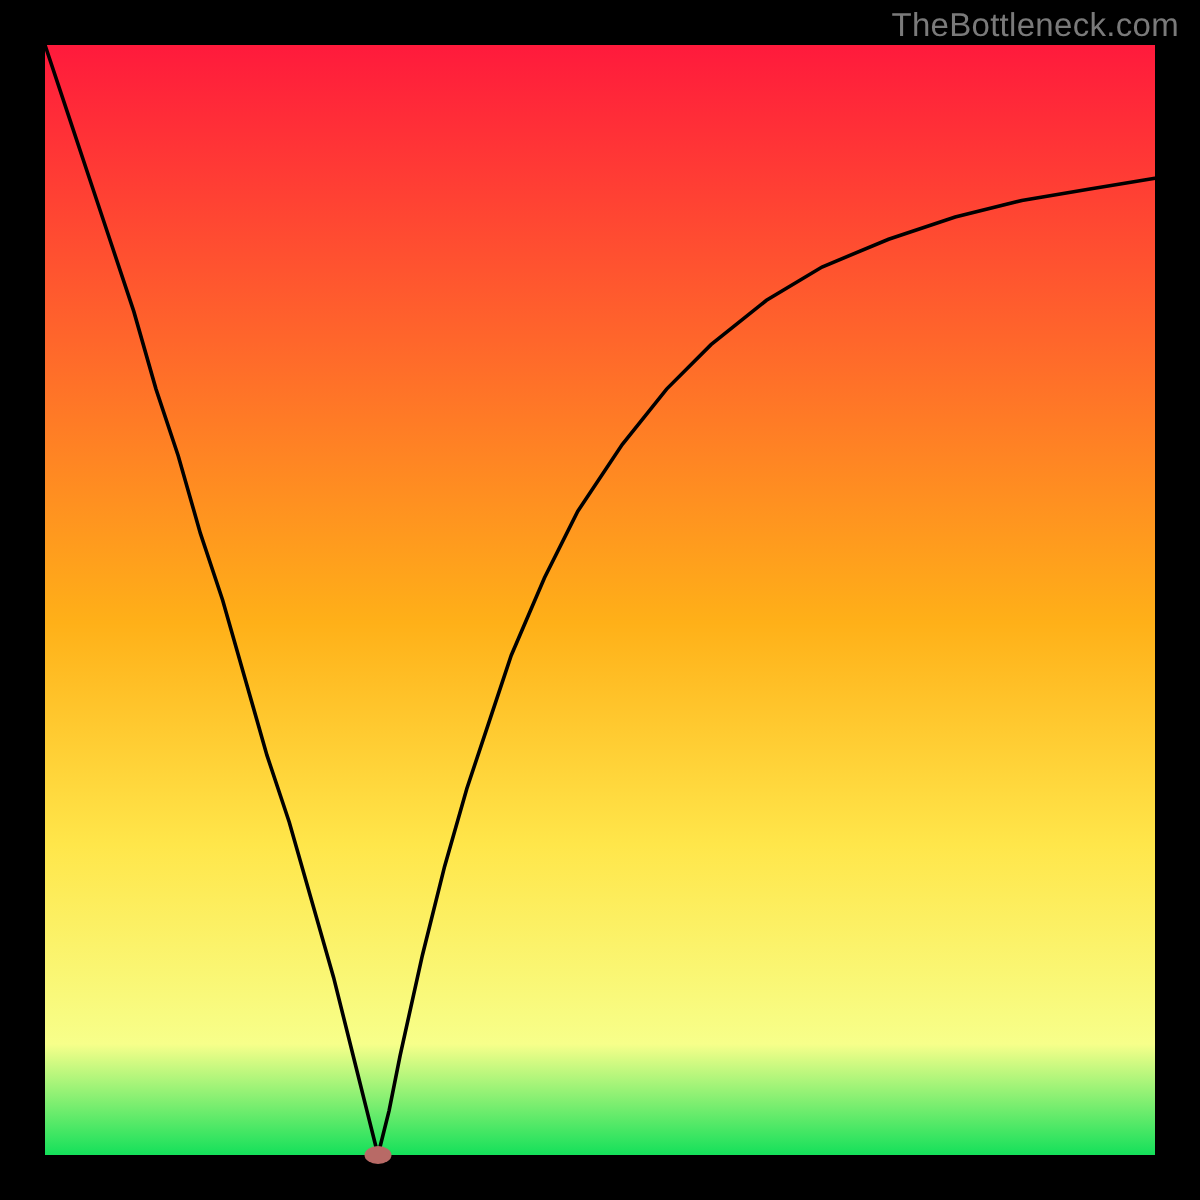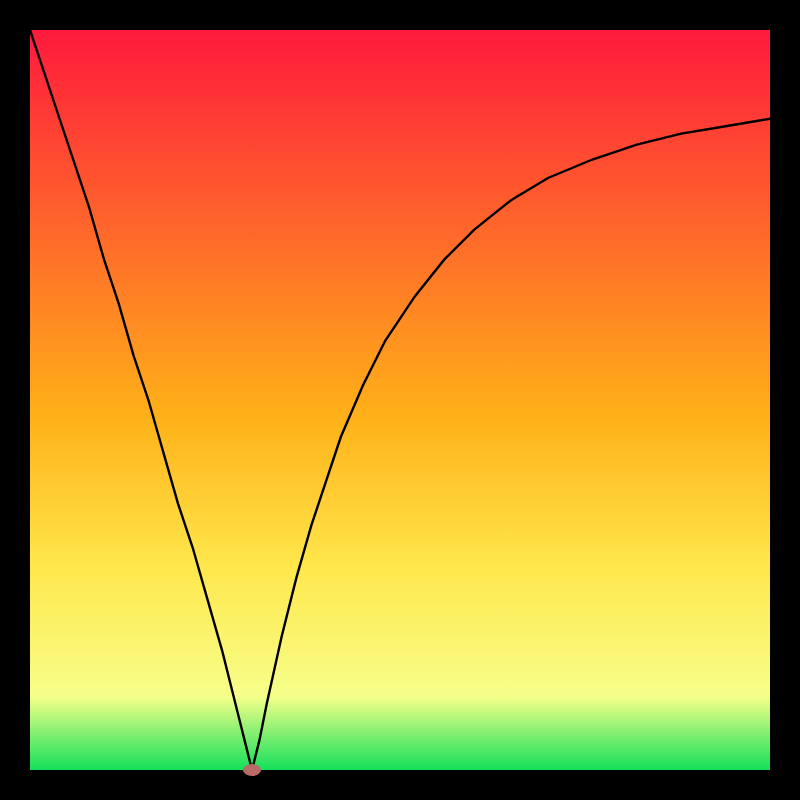--- a/index.html
+++ b/index.html
@@ -51,13 +51,14 @@
       </linearGradient>
     </defs>
 
     <rect id="plot-bg" fill="url(#bg-grad)" x="30" y="30" width="740" height="740"></rect>
 
     <path id="curve" fill="none" stroke-width="2.4" stroke-linecap="round" d="M30.00 30.00 L44.80 74.40 L59.60 118.80 L74.40 163.20 L89.20 207.60 L104.00 259.40 L118.80 303.80 L133.60 355.60 L148.40 400.00 L163.20 451.80 L178.00 503.60 L192.80 548.00 L207.60 599.80 L222.40 651.60 L237.20 710.80 L244.60 740.40 L252.00 770.00 L259.40 740.40 L266.80 703.40 L281.60 636.80 L296.40 577.60 L311.20 525.80 L326.00 481.40 L340.80 437.00 L363.00 385.20 L385.20 340.80 L414.80 296.40 L444.40 259.40 L474.00 229.80 L511.00 200.20 L548.00 178.00 L592.40 159.50 L636.80 144.70 L681.20 133.60 L725.60 126.20 L770.00 118.80" stroke="#000000"></path>
 
     <ellipse id="marker" rx="9" ry="6" cx="252" cy="770" fill="#b86a66"></ellipse>
   </svg>
 
+  <div class="watermark">TheBottleneck.com</div>
 </div>
 
 </body></html>

